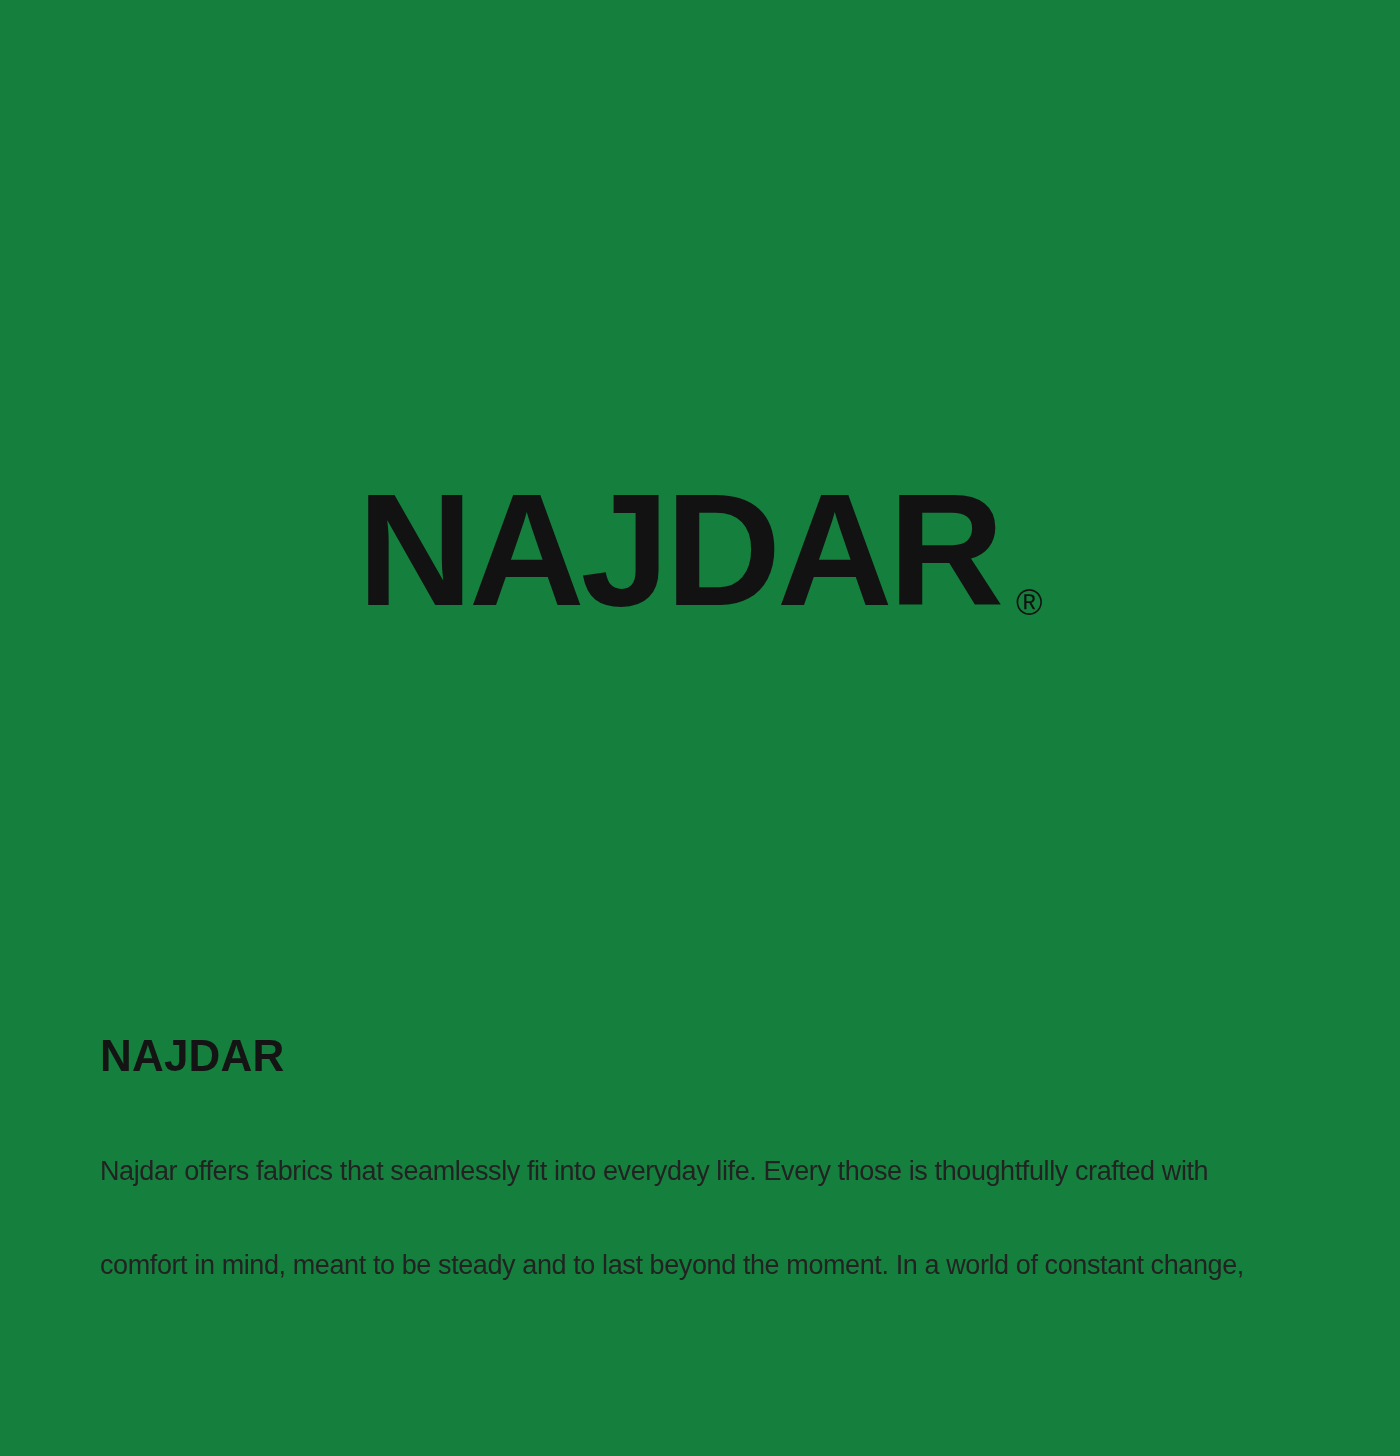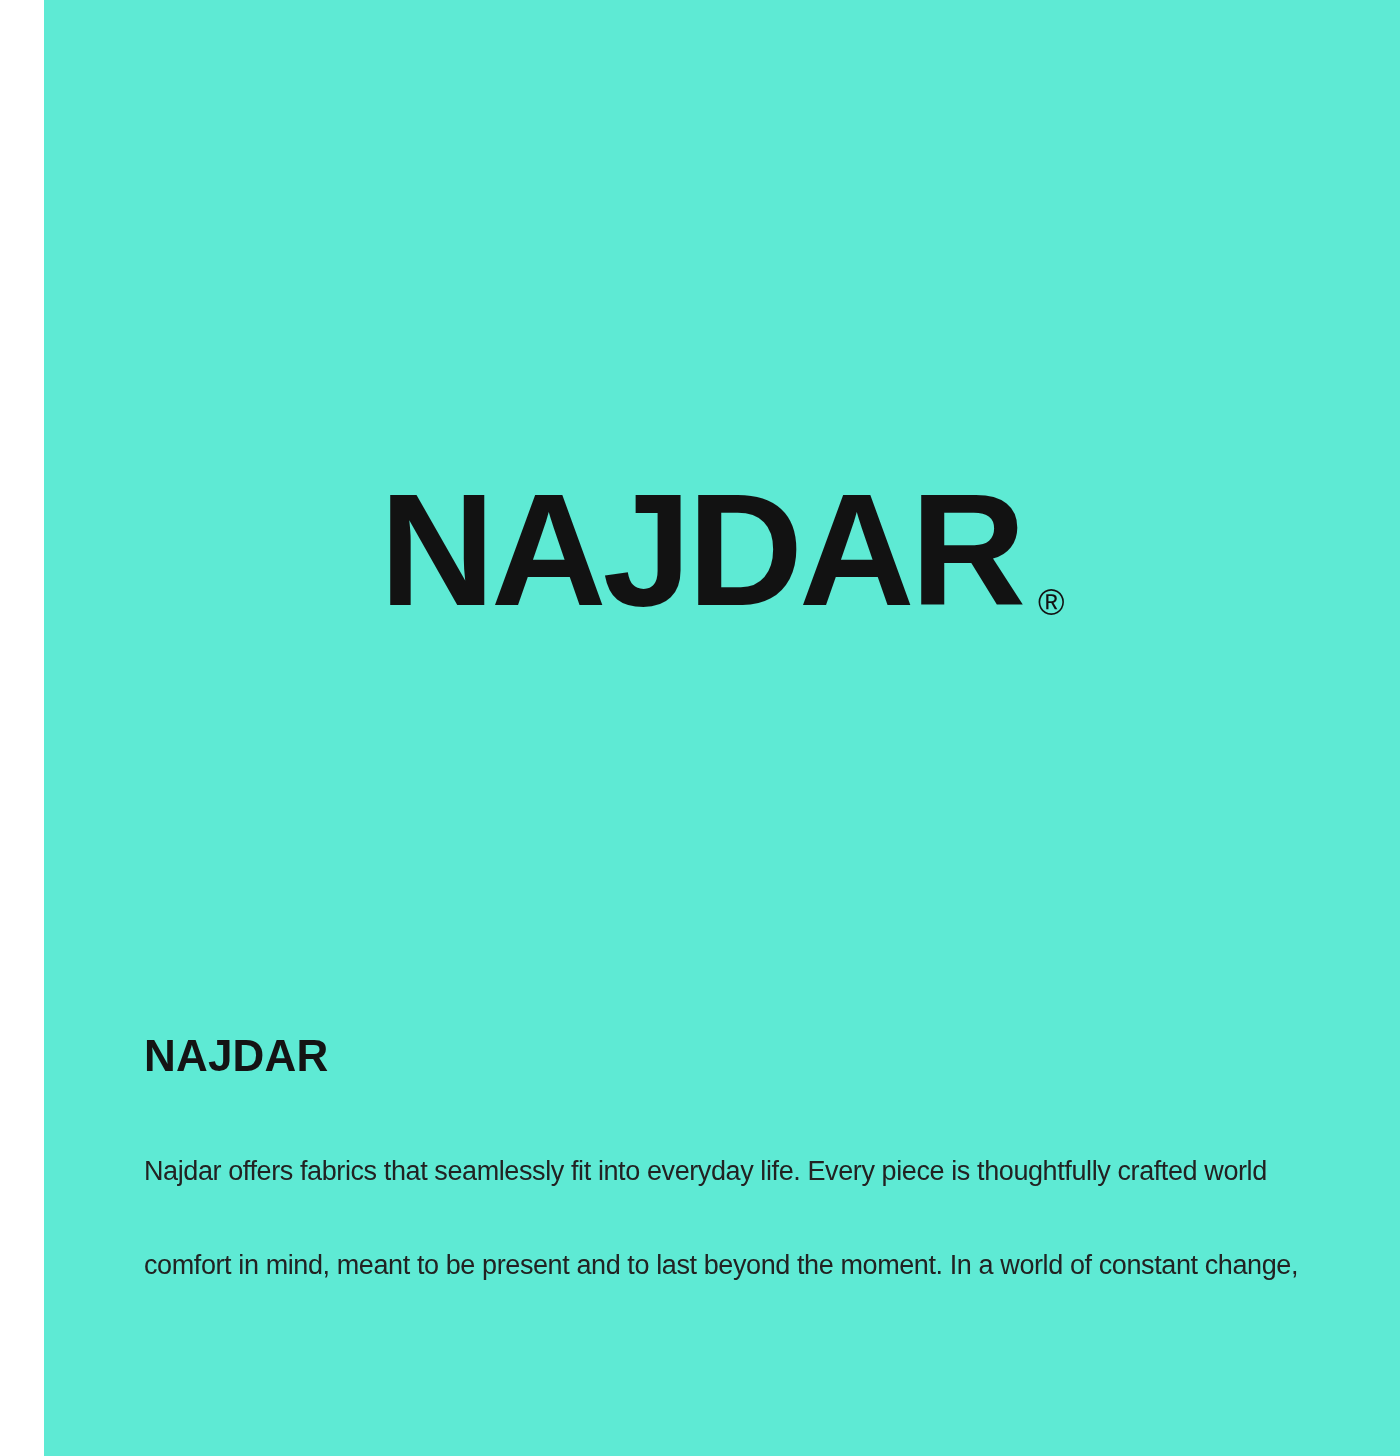--- a/index.html
+++ b/index.html
@@ -10,22 +10,21 @@
     width: 1400px;
     height: 1456px;
     position: relative;
     background: #ffffff;
     overflow: hidden;
     font-family: "Liberation Sans", sans-serif;
   }
   .page {
     position: absolute;
     inset: 0;
-    background: #5eead4;
-    margin-left: 44px;
+    background: #15803d;
   }
   
   .logo-block {
     position: absolute;
     top: 470px;
     left: 0;
     width: 100%;
     display: flex;
     justify-content: center;
     align-items: flex-end;
@@ -84,18 +83,18 @@
 
   <header class="logo-block">
     <span class="logo-text">NAJDAR</span>
     <span class="logo-reg">®</span>
   </header>
 
   <section class="about">
     <h2 class="about-heading">NAJDAR</h2>
 
     <div class="about-paragraph">
-      <p class="about-line">Najdar offers fabrics that seamlessly fit into everyday life. Every piece is thoughtfully crafted world</p>
-      <p class="about-line">comfort in mind, meant to be present and to last beyond the moment. In a world of constant change,</p>
+      <p class="about-line">Najdar offers fabrics that seamlessly fit into everyday life. Every those is thoughtfully crafted with</p>
+      <p class="about-line">comfort in mind, meant to be steady and to last beyond the moment. In a world of constant change,</p>
     </div>
   </section>
 
 </div>
 
 </body></html>

